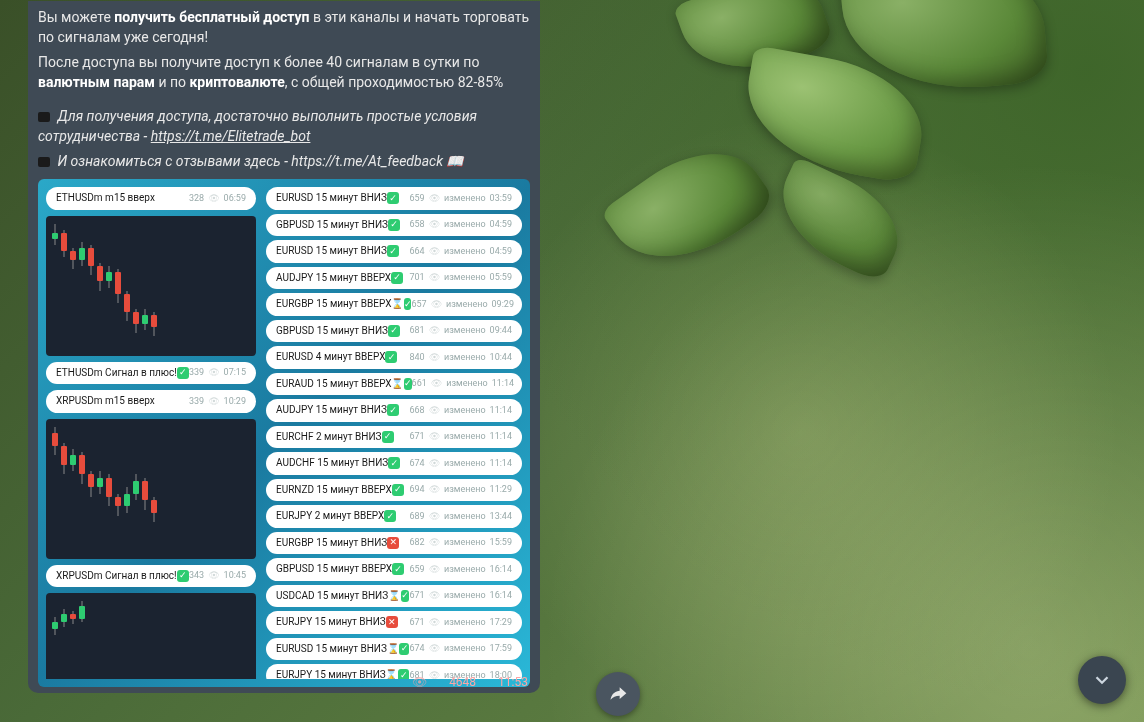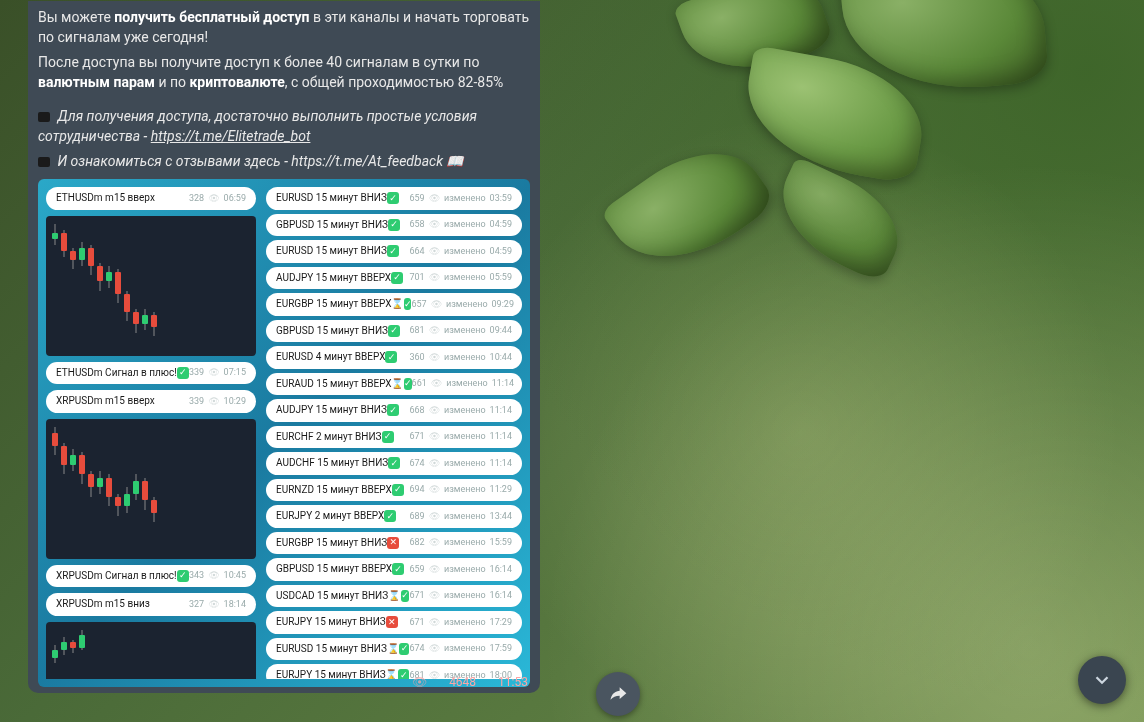--- a/index.html
+++ b/index.html
@@ -278,28 +278,20 @@
           </div>
           <div class="chip">
             <span>XRPUSDm Сигнал в плюс!</span>
             <span class="ck ok">✓</span>
             <span class="meta">
               <span>343</span>
               <span class="eye"></span>
               <span>10:45</span>
             </span>
           </div>
-          <div class="chip">
-            <span>XRPUSDm m15 вниз</span>
-            <span class="meta">
-              <span>327</span>
-              <span class="eye"></span>
-              <span>18:14</span>
-            </span>
-          </div>
           <div class="chart-box" style="height: 70px;">
             <div class="candle up" style="height: 100%;">
               <div class="wick" style="top:15.42857142857143px;height:18px"></div>
               <div class="body" style="top:20.57142857142857px;height:7.714285714285719px"></div>
             </div>
             <div class="candle up" style="height: 100%;">
               <div class="wick" style="top:7.714285714285715px;height:17.999999999999996px"></div>
               <div class="body" style="top:12.857142857142861px;height:7.714285714285708px"></div>
             </div>
             <div class="candle dn" style="height: 100%;">
@@ -371,21 +363,21 @@
               <span>681</span>
               <span class="eye"></span>
               <span>изменено</span>
               <span>09:44</span>
             </span>
           </div>
           <div class="chip">
             <span>EURUSD 4 минут ВВЕРХ</span>
             <span class="ck ok">✓</span>
             <span class="meta">
-              <span>360</span>
+              <span>840</span>
               <span class="eye"></span>
               <span>изменено</span>
               <span>10:44</span>
             </span>
           </div>
           <div class="chip">
             <span>EURAUD 15 минут ВВЕРХ</span>
             <span class="hg"></span>
             <span class="ck ok">✓</span>
             <span class="meta">

